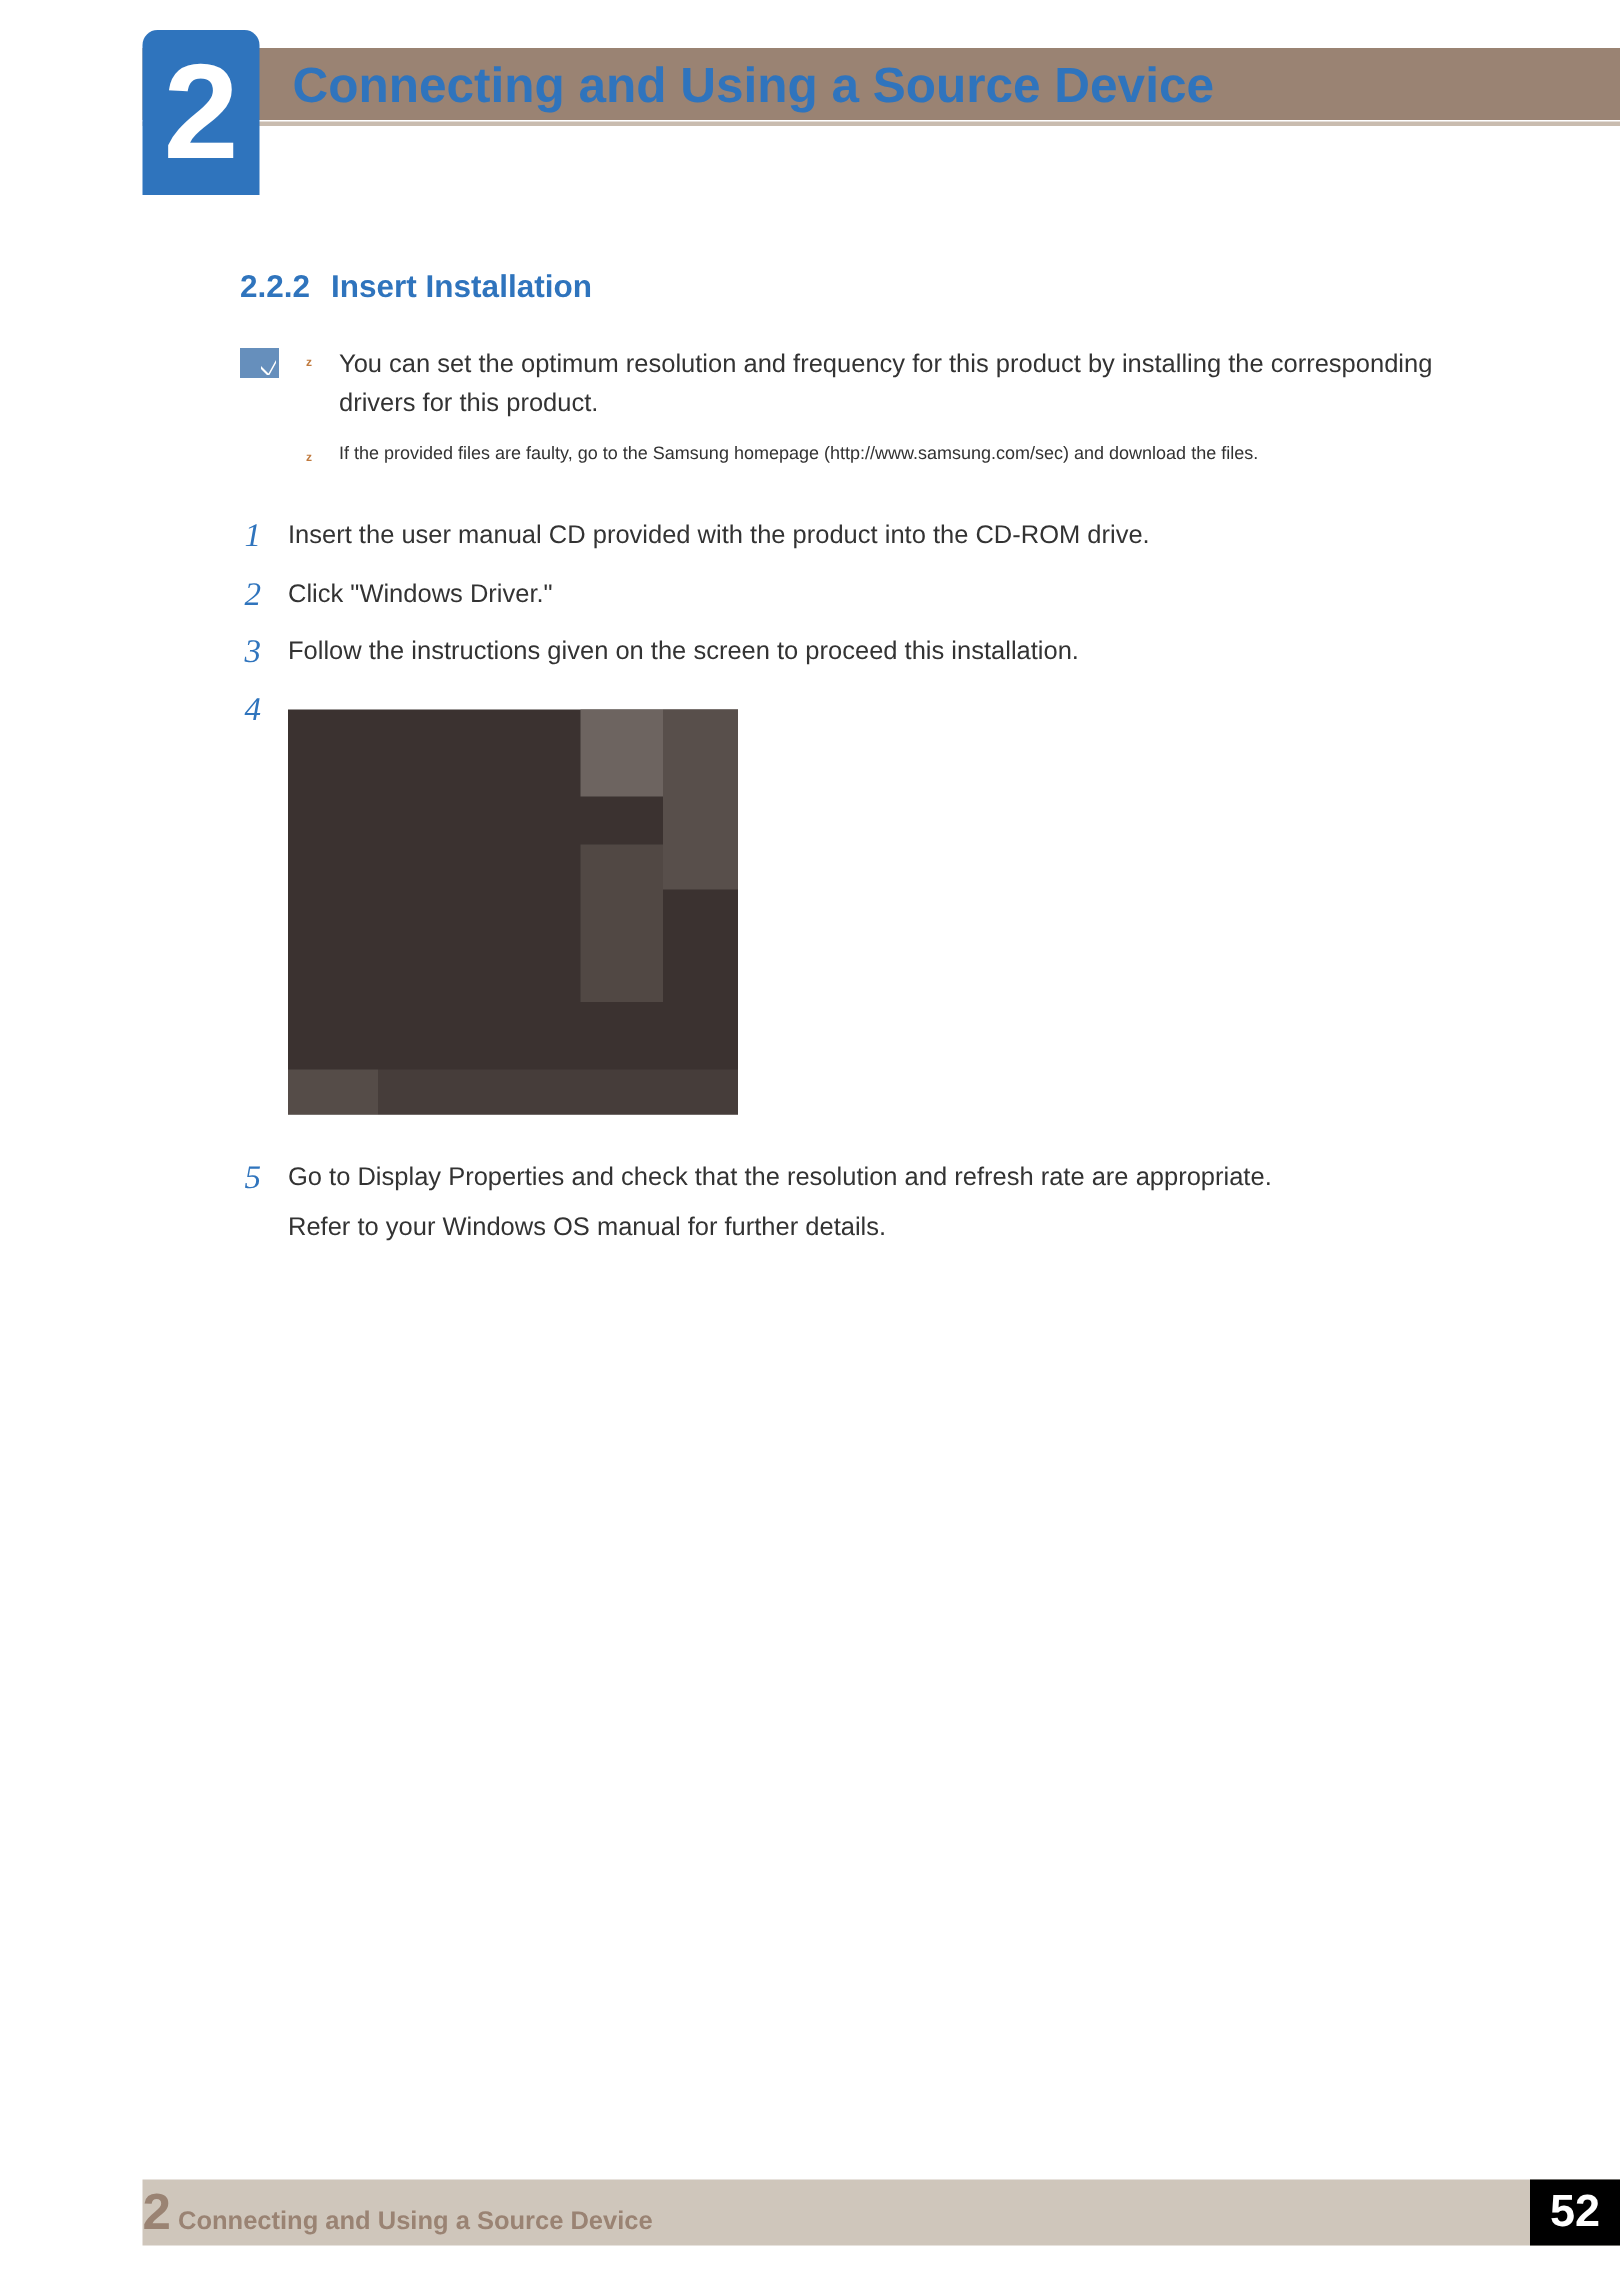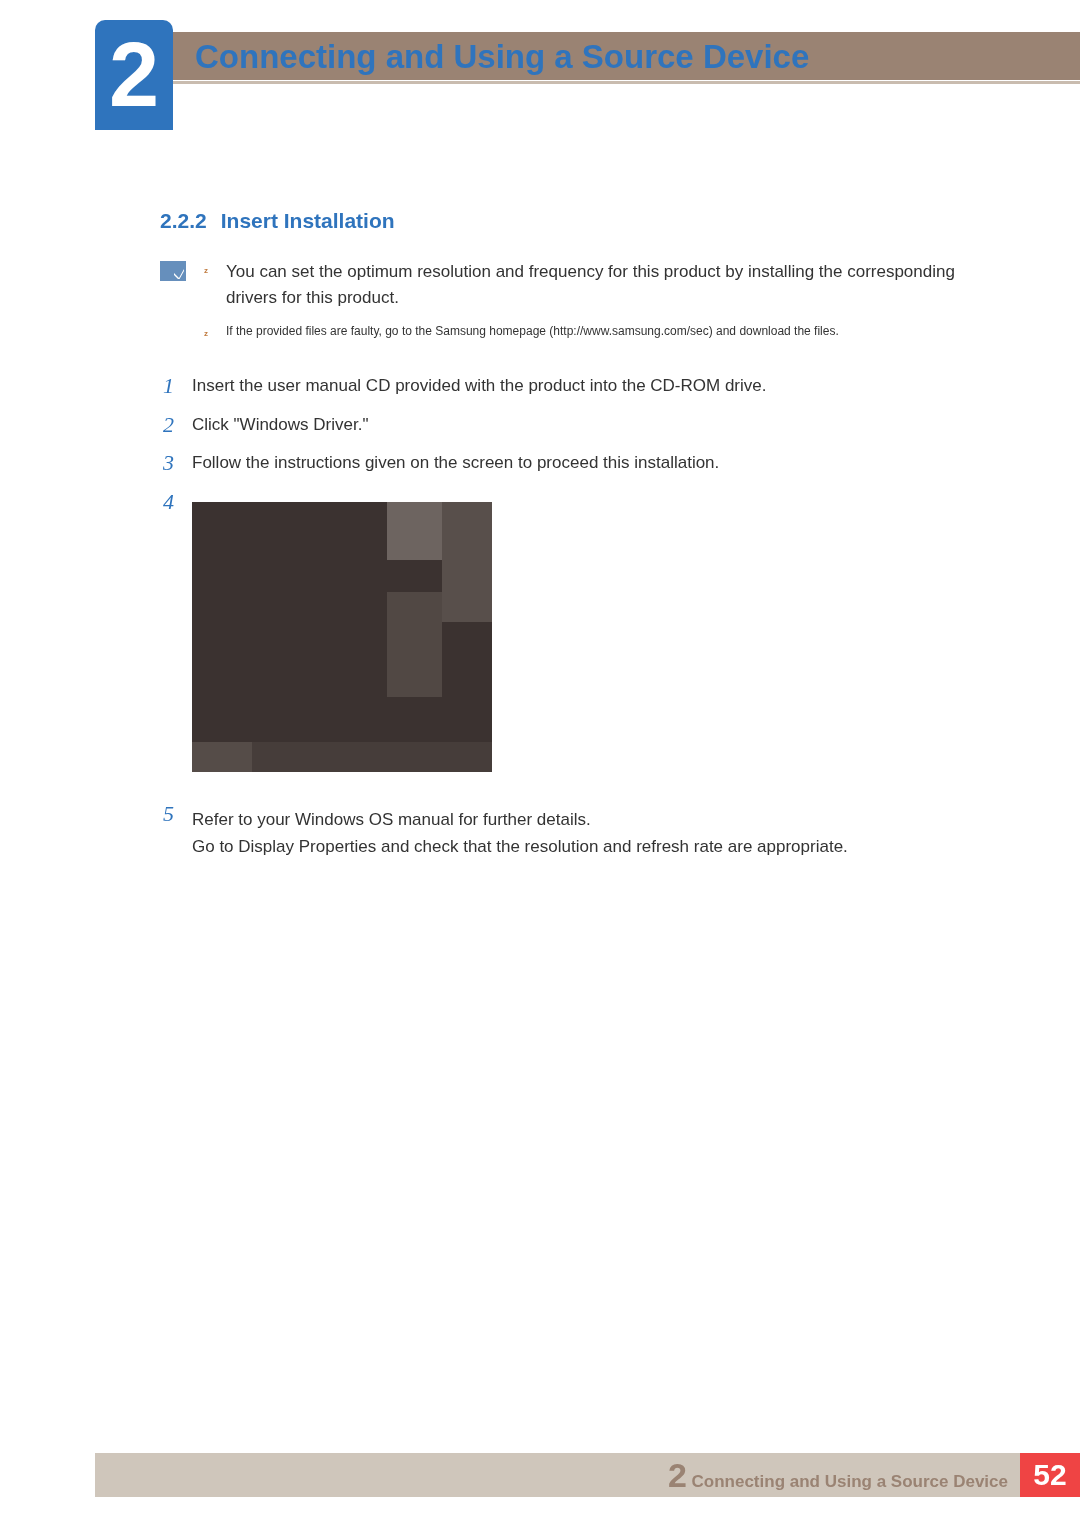--- a/index.html
+++ b/index.html
@@ -24,21 +24,21 @@
     position: absolute; left: 195px; top: 38px;
     font-size: 33px; font-weight: 700; color: #2f74bd;
     white-space: nowrap;
   }
 
   
   .content { position: absolute; left: 160px; right: 100px; top: 180px; }
 
   .section-heading {
     display: flex; gap: 14px; align-items: baseline;
-    color: #2f74bd; font-weight: 700; font-size: 21px; margin-bottom: 26px; margin-top: 29px;
+    color: #2f74bd; font-weight: 700; font-size: 21px; margin-bottom: 26px;
   }
 
   .note-block { display: flex; gap: 18px; margin-bottom: 32px; }
   .note-icon {
     flex: 0 0 26px; height: 20px; margin-top: 2px;
     background: #668fbc; position: relative;
   }
   .note-icon::before {
     content:""; position:absolute; right:2px; bottom:2px; width:10px; height:10px;
     background: #fff; clip-path: polygon(0 40%, 50% 90%, 100% 0, 100% 20%, 50% 110%, 0 60%);
@@ -60,28 +60,28 @@
   }
   .shot .s1 { position:absolute; left:195px; top:0; width:55px; height:58px; background:#6d6460; }
   .shot .s2 { position:absolute; left:250px; top:0; width:50px; height:120px; background:#584f4b; }
   .shot .s3 { position:absolute; left:195px; top:90px; width:55px; height:105px; background:#514844; }
   .shot .s4 { position:absolute; left:0; bottom:0; width:60px; height:30px; background:#554c48; }
   .shot .s5 { position:absolute; left:60px; bottom:0; width:240px; height:30px; background:#463d3a; }
 
   
   .footer-bar {
     position: absolute; left: 95px; right: 0; bottom: 30px; height: 44px;
-    background: #cfc6bb; display:flex; align-items:center; justify-content:flex-end; gap:0;
+    background: #cfc6bb; display:flex; align-items:center; justify-content:space-between; gap:0;
   }
   .footer-label { font-size: 17px; font-weight:700; color: #9a8373; padding-right: 12px; }
   .footer-num {
     color:#9a8373; font-size:34px; font-weight:700;
   }
   .footer-pagebox {
-    width: 60px; height: 44px; background:#ef4444; display:flex; align-items:center; justify-content:center;
+    width: 60px; height: 44px; background:#000000; display:flex; align-items:center; justify-content:center;
     color:#fff; font-size:30px; font-weight:700;
   }
 </style>
 </head>
 <body>
 
 <div class="page">
 
   <div class="top-bar"></div>
 
@@ -132,22 +132,22 @@
               <div class="s2"></div>
               <div class="s3"></div>
               <div class="s4"></div>
               <div class="s5"></div>
           </div>
         </div>
       </li>
       <li>
         <span class="step-num">5</span>
         <div class="step-body">
+          <div>Go to Display Properties and check that the resolution and refresh rate are appropriate.</div>
           <div style="margin-top:6px;">Refer to your Windows OS manual for further details.</div>
-          <div>Go to Display Properties and check that the resolution and refresh rate are appropriate.</div>
         </div>
       </li>
     </ol>
 
   </div>
 
   <div class="footer-bar">
     <span class="footer-label">
       <span class="footer-num">2</span>
       <span>Connecting and Using a Source Device</span>

